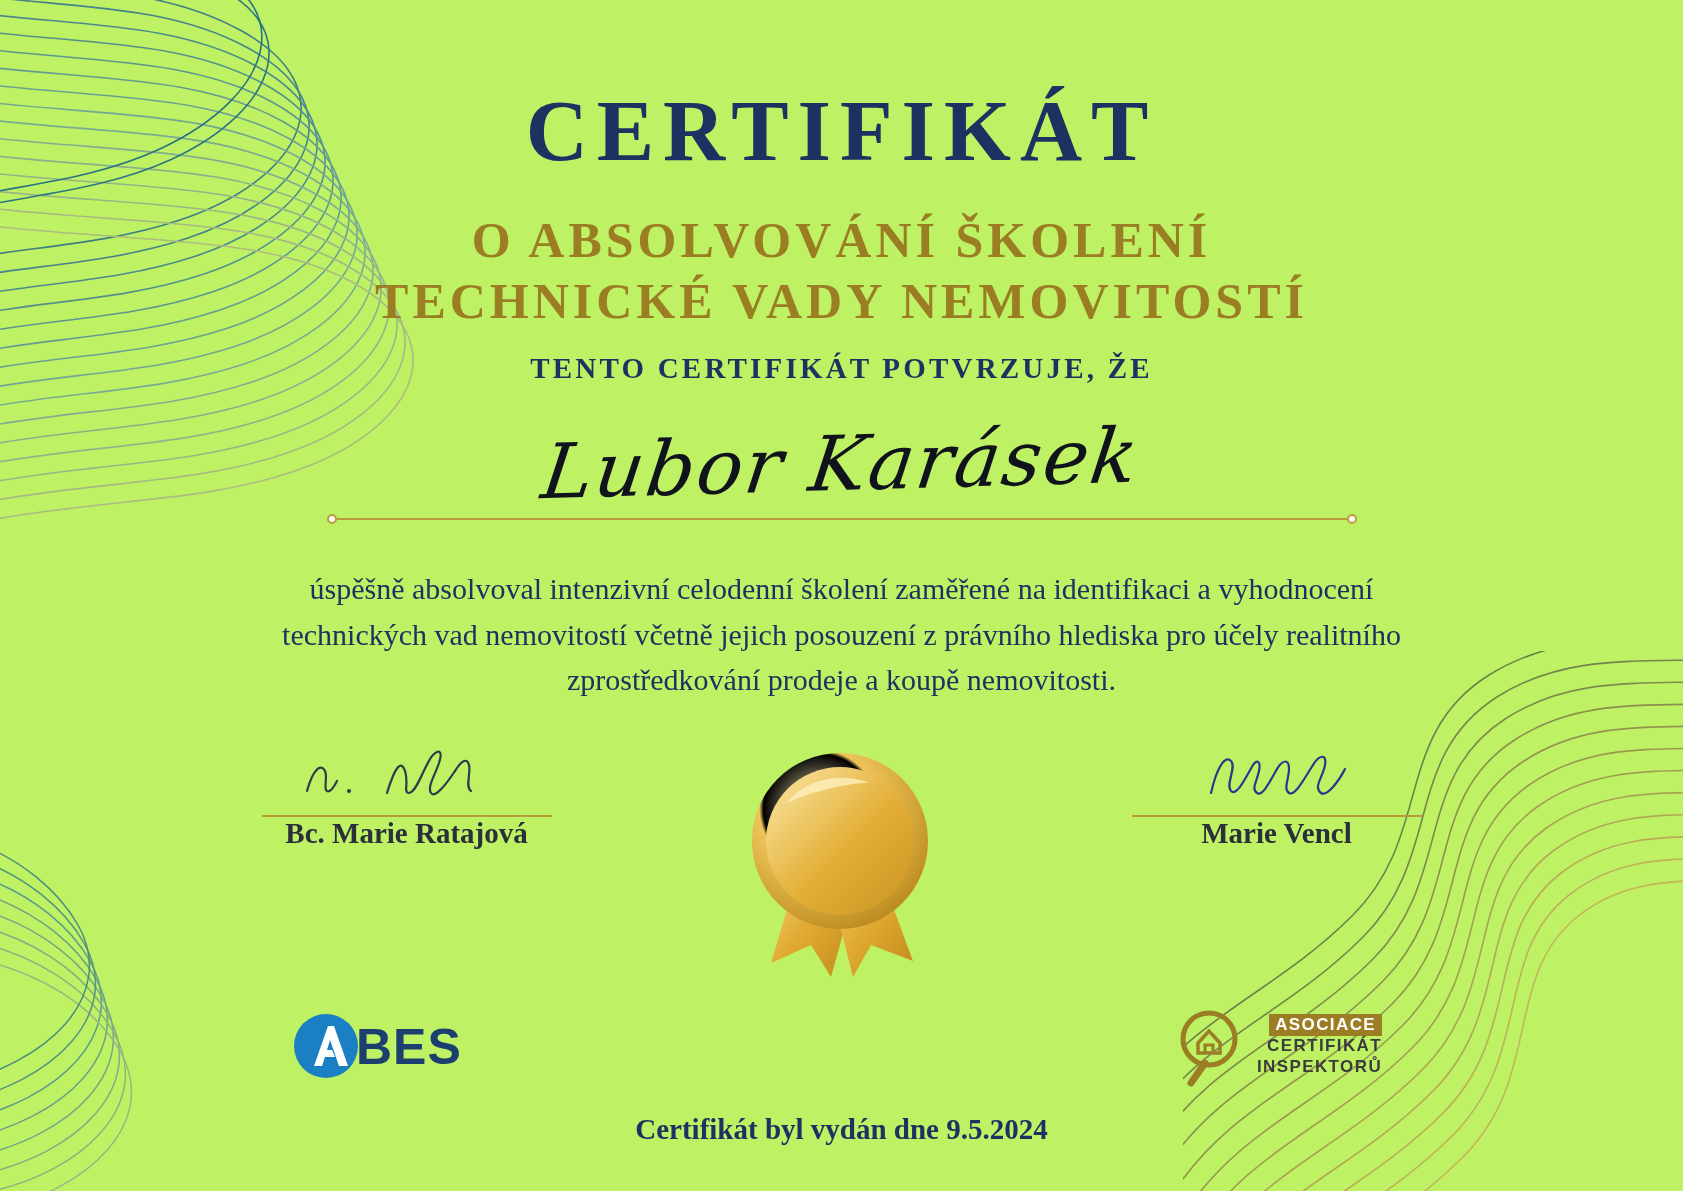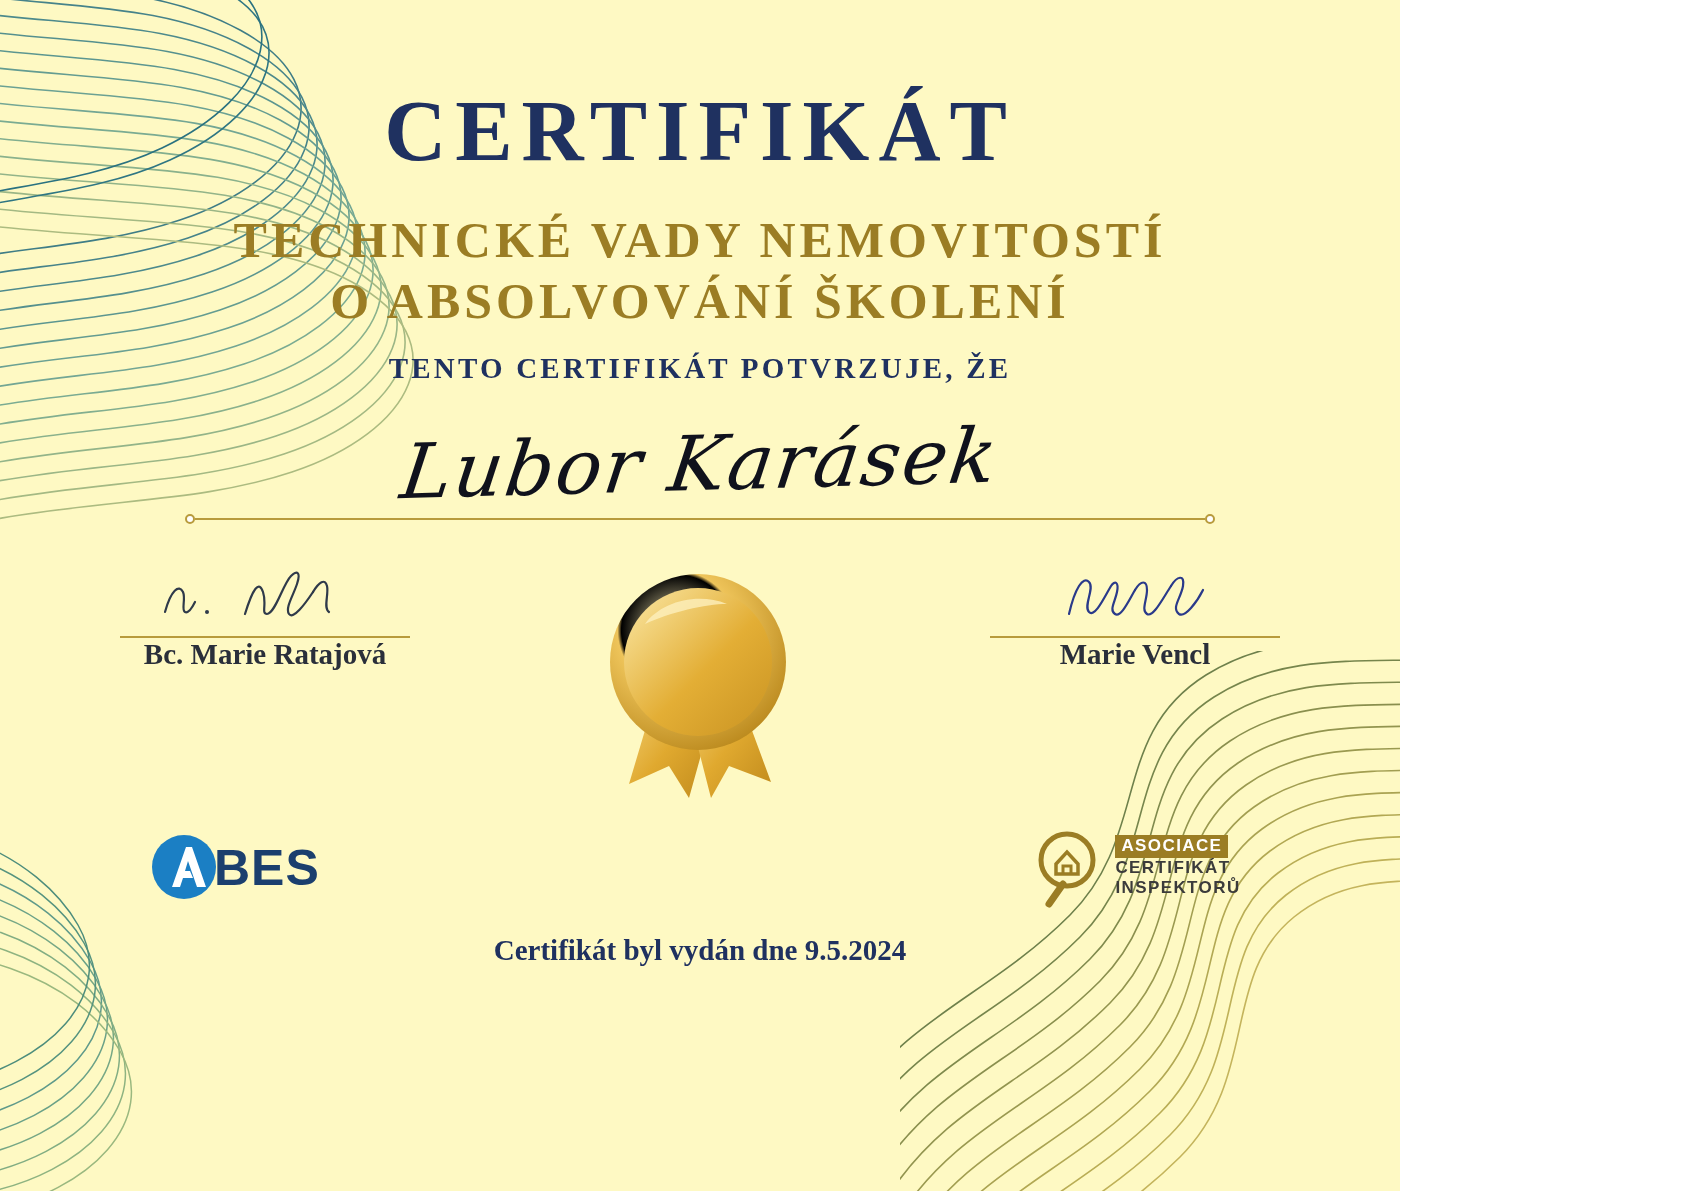--- a/index.html
+++ b/index.html
@@ -2,23 +2,23 @@
 <html lang="cs"><head>
 <meta charset="utf-8">
 <style>
   html, body {
     margin: 0;
     padding: 0;
     background: #ffffff;
   }
   #certificate {
     position: relative;
-    width: 1400px;
+    width: 1683px;
     height: 1191px;
-    background: #fef9c3;
+    background: #bef264;
     overflow: hidden;
     font-family: "Liberation Serif", serif;
   }
 
   
   .wave-art {
     position: absolute;
     pointer-events: none;
   }
   .wave-tl { top: -60px; left: -120px; }
@@ -161,20 +161,21 @@
 
   .abes {
     display: flex;
     font-family: "Liberation Sans", sans-serif;
   }
 
   .ain {
     display: flex;
     align-items: center;
     gap: 4px;
+    text-align: right;
   }
   .ain-text {
     font-family: "Liberation Sans", sans-serif;
     line-height: 1.22;
   }
   .ain-text .l1 {
     background: #9b7d24;
     color: #ffffff;
     font-size: 17px;
     font-weight: 700;
@@ -254,34 +255,35 @@
       <path d="M640,-4 C512,26 408,-14 314,46 C220,106 260,206 180,286 C100,366 20,386 -40,476" stroke="#76854c"></path>
       <path d="M640,-26 C508,4 402,-36 306,24 C210,84 250,184 170,264 C90,344 10,364 -50,454" stroke="#6e804b"></path>
     </g>
   </svg>
 
   <div class="content">
 
     <div class="title">CERTIFIKÁT</div>
 
     <div class="subtitle">
+      <div>O ABSOLVOVÁNÍ ŠKOLENÍ</div>
       <div>TECHNICKÉ VADY NEMOVITOSTÍ</div>
-      <div>O ABSOLVOVÁNÍ ŠKOLENÍ</div>
     </div>
 
     <div class="confirm">TENTO CERTIFIKÁT POTVRZUJE, ŽE</div>
 
     <div class="recipient">Lubor Karásek</div>
 
     <div class="divider">
       <span class="dot"></span>
       <span class="line"></span>
       <span class="dot"></span>
     </div>
 
+    <div class="body-text">úspěšně absolvoval intenzivní celodenní školení zaměřené na identifikaci a vyhodnocení technických vad nemovitostí včetně jejich posouzení z právního hlediska pro účely realitního zprostředkování prodeje a koupě nemovitosti.</div>
 
     <div class="sig-row">
 
       <div class="sig-block">
         <div class="sig-mark">
           <svg width="260" height="70" viewBox="0 0 260 70">
             <g fill="none" stroke="#2f3a4a" stroke-width="2.2" stroke-linecap="round">
               <path d="M30,50 C36,28 44,22 48,30 C51,37 46,48 50,50 C54,52 58,44 60,40"></path>
               <circle cx="72" cy="50" r="2" fill="#2f3a4a" stroke="none"></circle>
               <path d="M110,52 C118,26 124,18 128,30 C132,42 126,52 132,52 C140,52 148,22 156,14 C162,8 166,10 162,22 C158,34 150,46 154,52 C158,58 170,42 178,30"></path>

